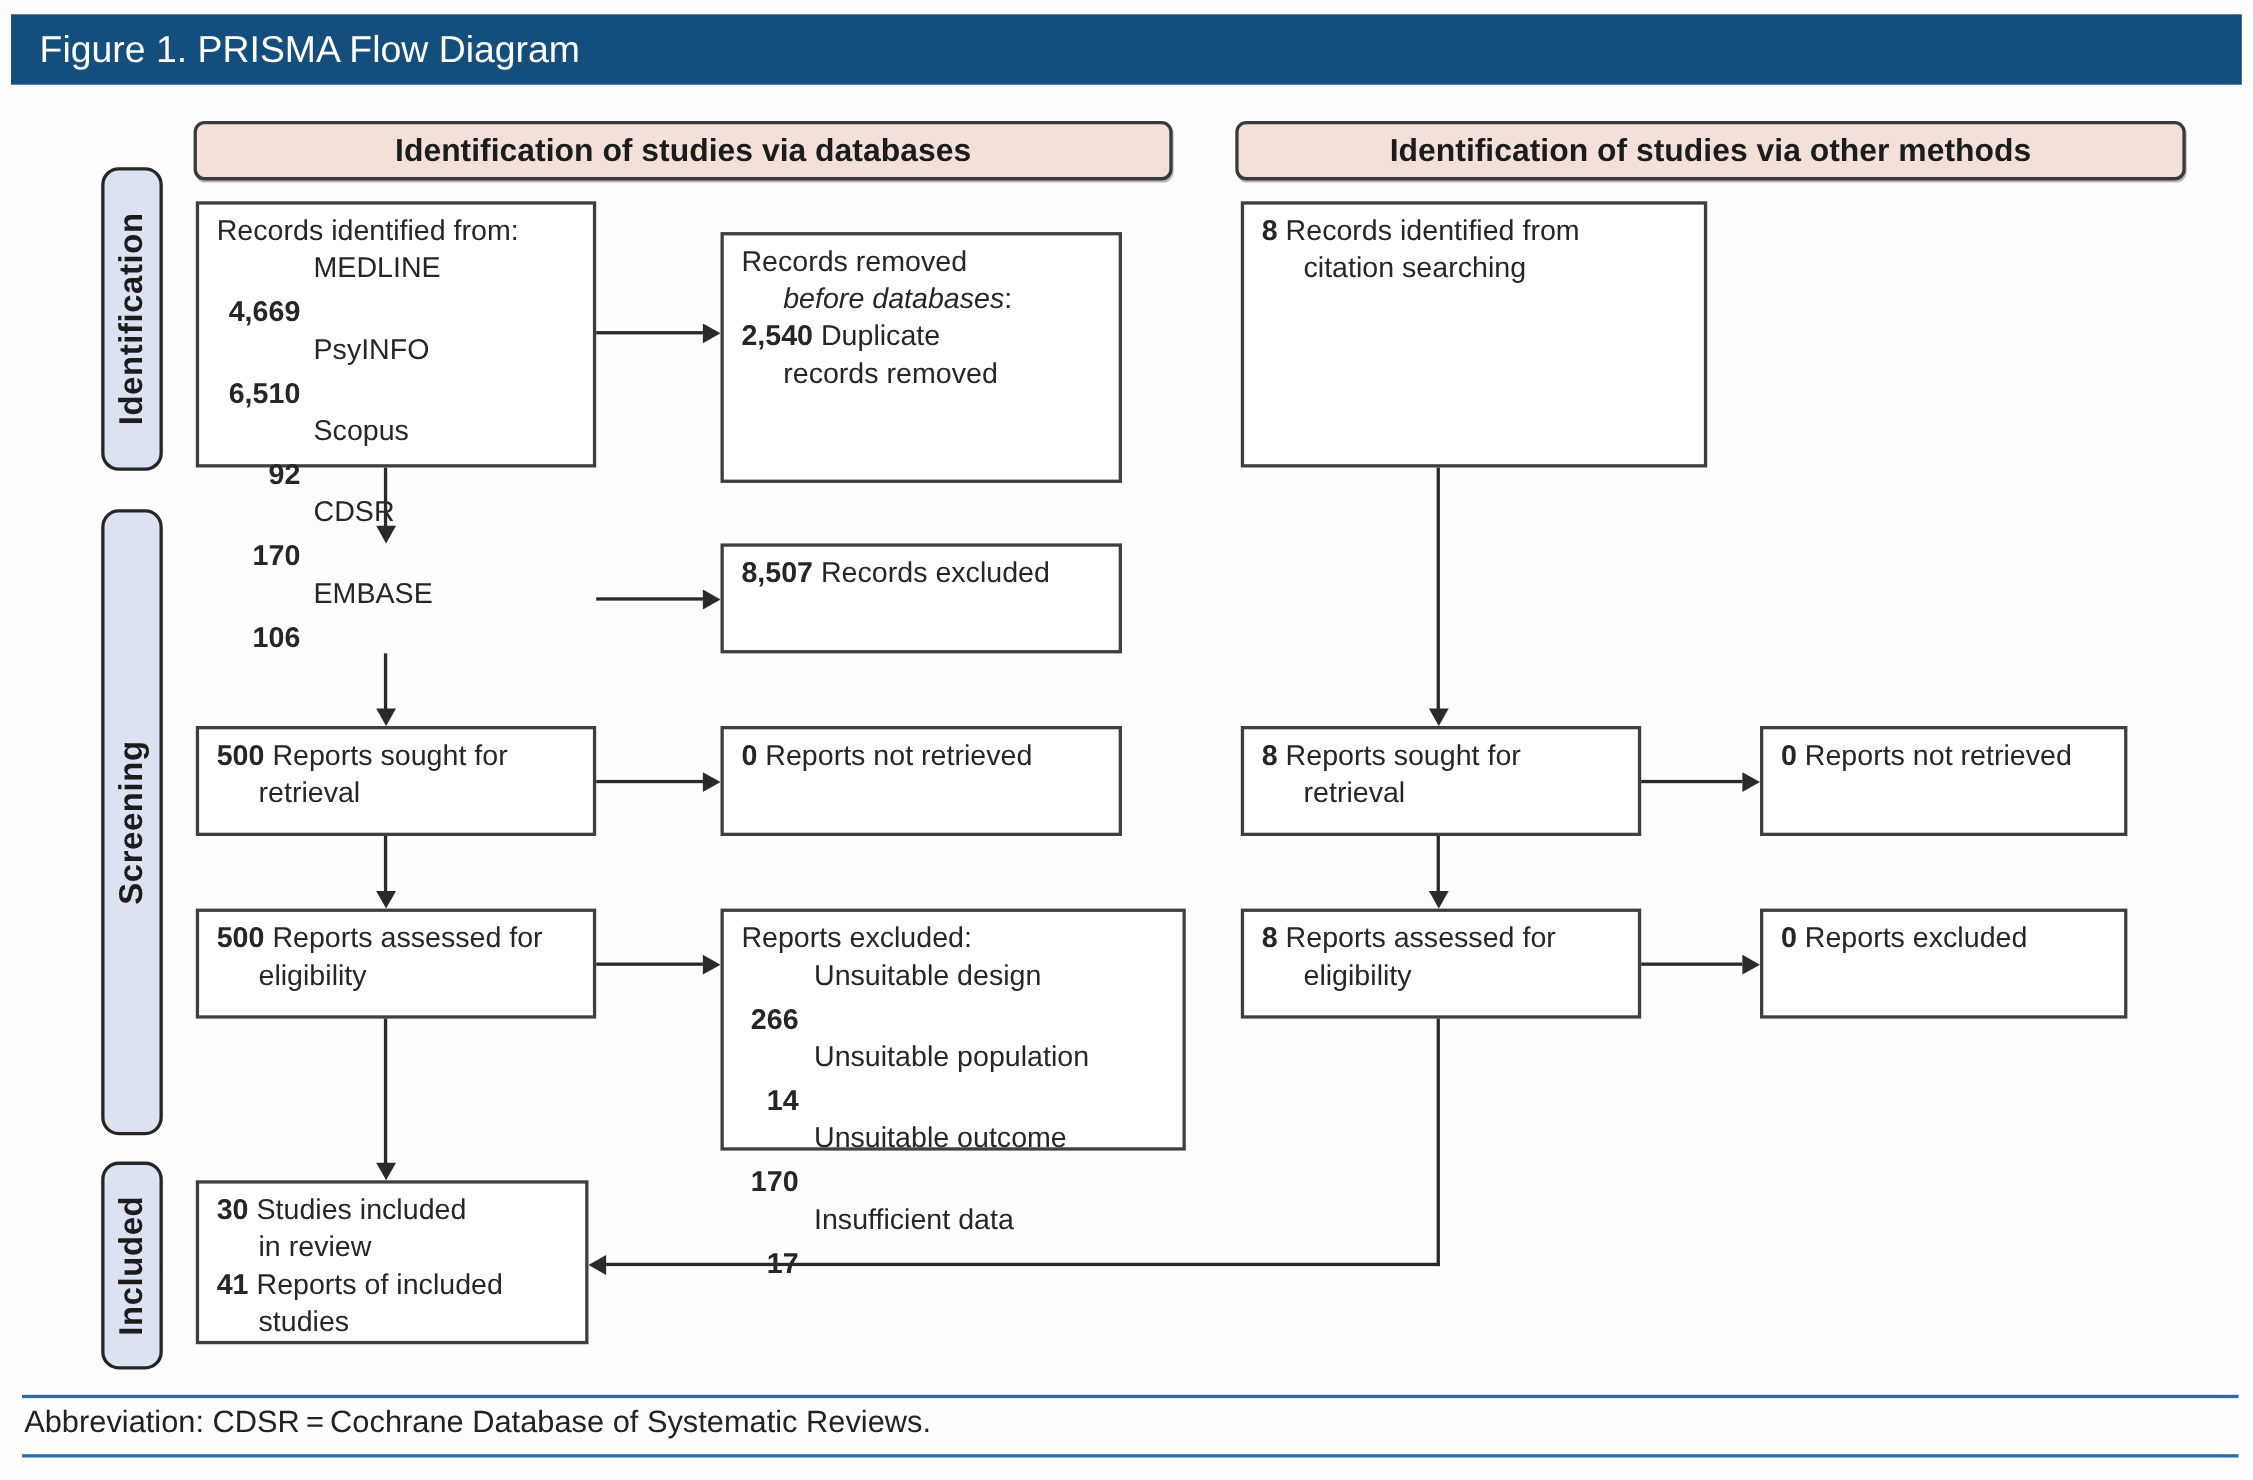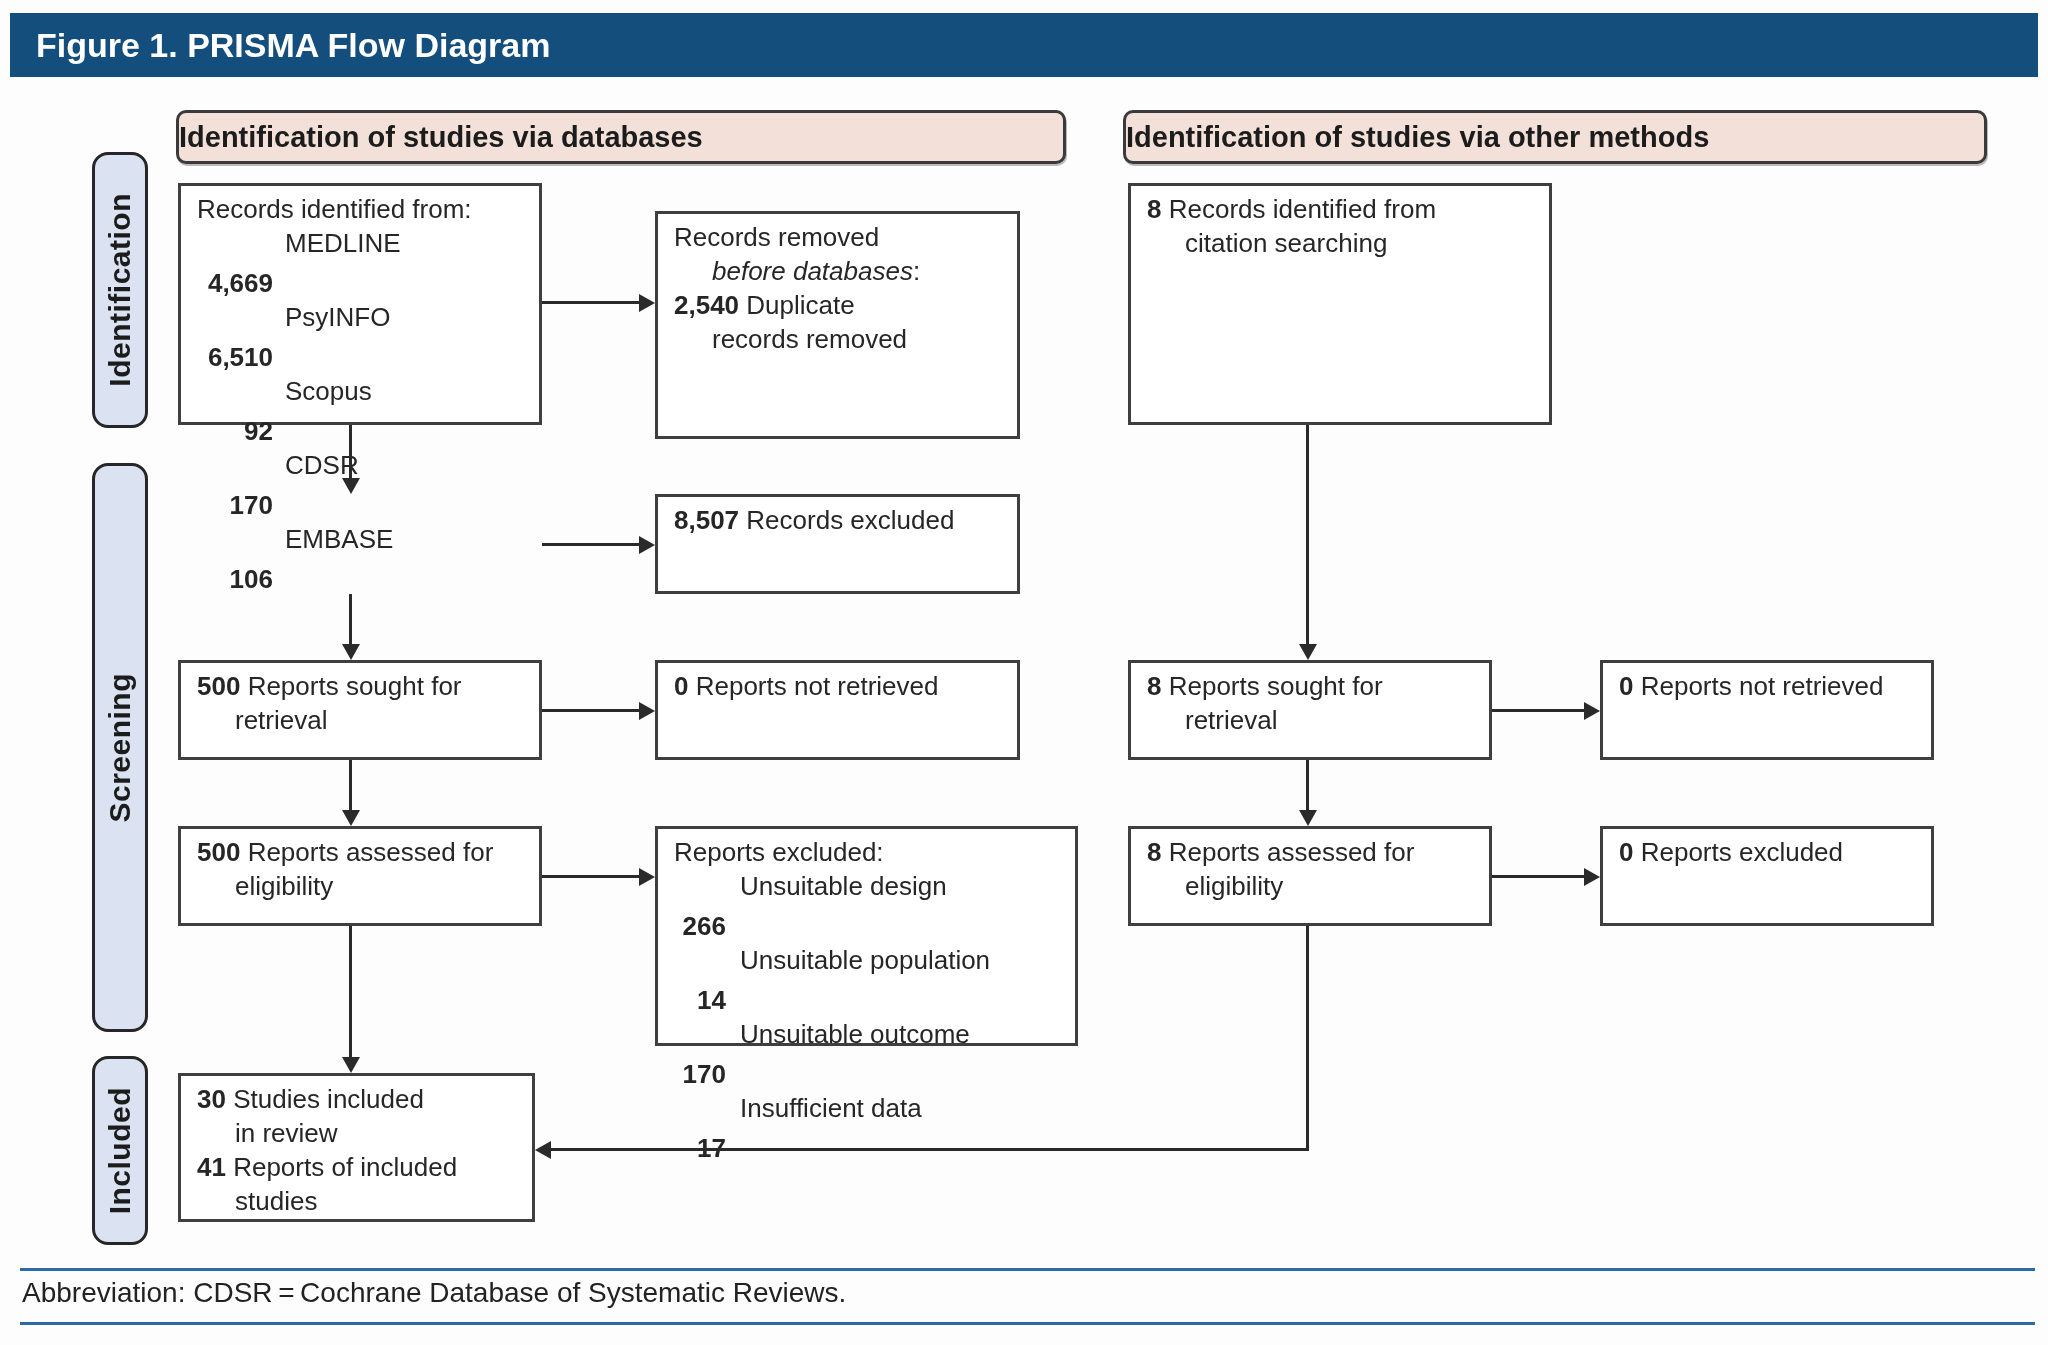--- a/index.html
+++ b/index.html
@@ -13,27 +13,27 @@
     --rule:#2e6ba4;
     --text:#262626;
   }
   html,body{margin:0;padding:0;background:#ffffff;}
   .canvas{
     position:relative;width:2048px;height:1345px;background:#fdfdfd;
     font-family:"Liberation Sans",sans-serif;color:var(--text);overflow:hidden;
   }
   .title-bar{
     position:absolute;left:10px;top:13px;width:2028px;height:64px;
-    background:var(--title-bar);color:#ffffff;font-weight:bold;font-size:34px;
+    background:var(--title-bar);color:#ffffff;font-weight:normal;font-size:34px;
     display:flex;align-items:center;padding-left:26px;box-sizing:border-box;
   }
   .colhead{
     position:absolute;height:54px;background:var(--header-fill);
     border:3px solid var(--header-border);border-radius:10px;
-    display:flex;align-items:center;justify-content:flex-start;
+    display:flex;align-items:center;justify-content:center;
     font-weight:bold;font-size:29px;color:#1c1c1c;box-sizing:border-box;
     box-shadow:1px 2px 0 rgba(60,60,60,.35);
   }
   .stage{
     position:absolute;width:56px;background:var(--stage-fill);
     border:3px solid var(--stage-border);border-radius:16px;
     display:flex;align-items:center;justify-content:center;box-sizing:border-box;
   }
   .stage-text{
     writing-mode:vertical-rl;transform:rotate(180deg);

